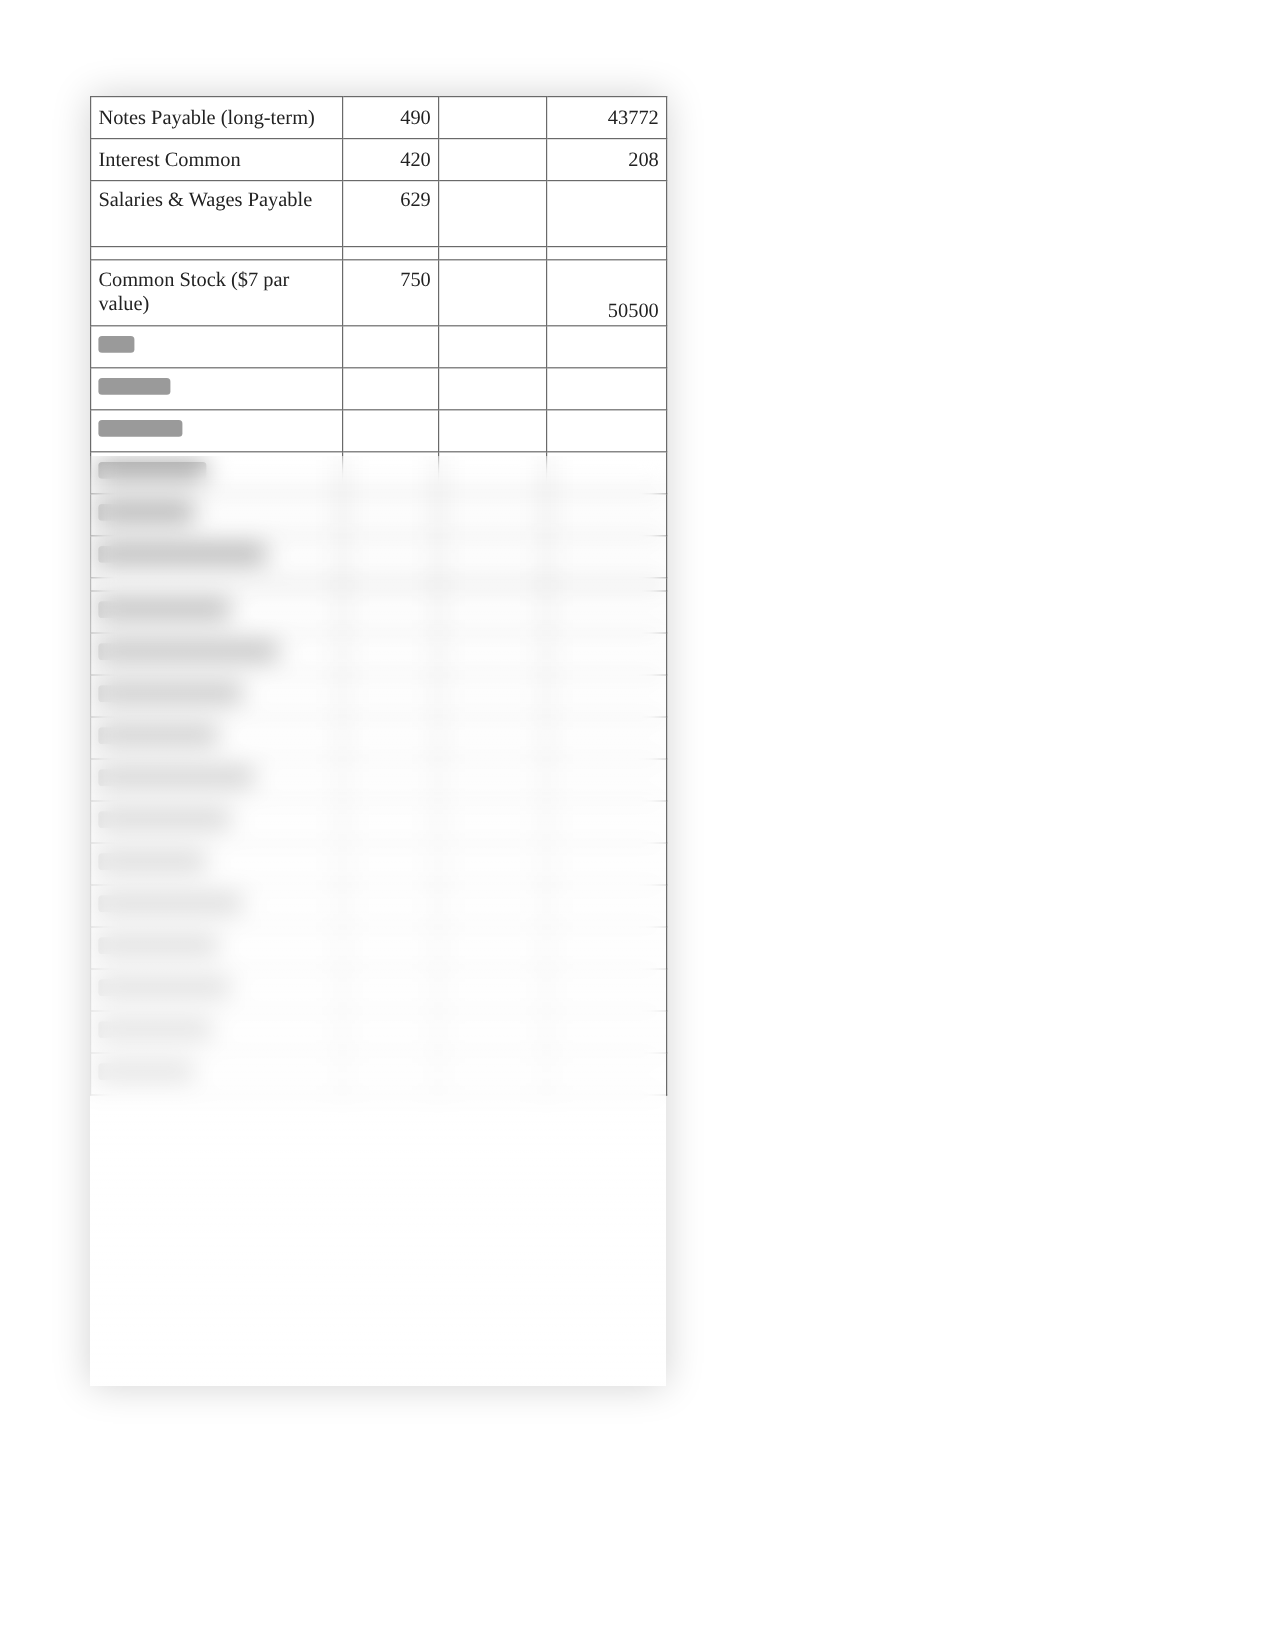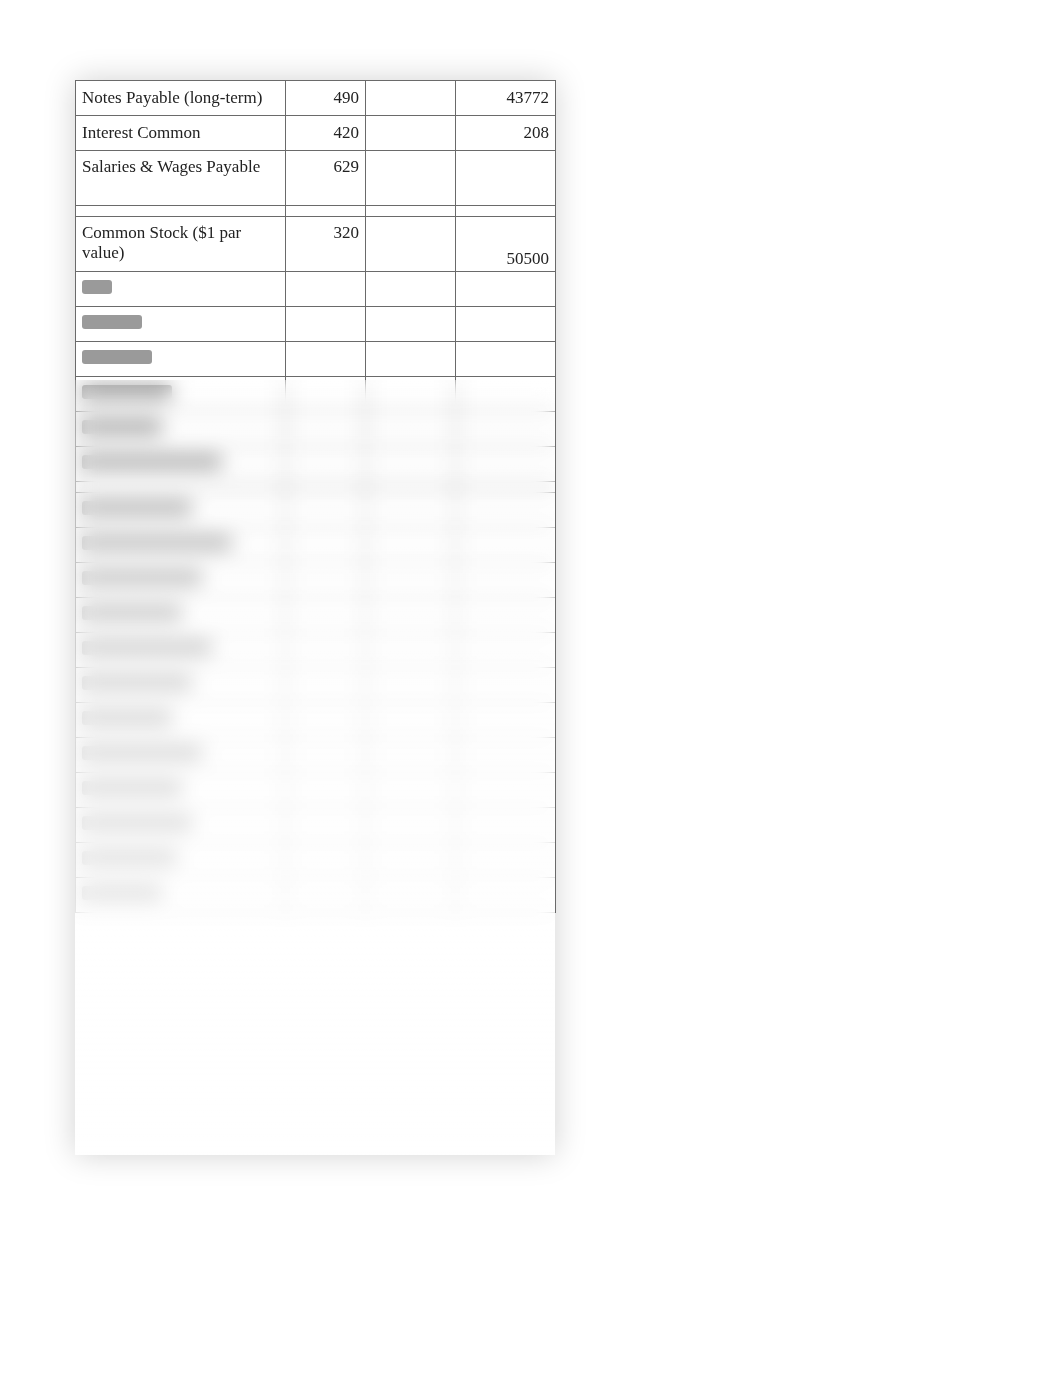--- a/index.html
+++ b/index.html
@@ -102,22 +102,22 @@
           <td class="dr"></td>
           <td class="cr"></td>
         </tr>
         <tr class="short">
           <td class="acct"></td>
             <td class="num"></td>
             <td class="dr"></td>
             <td class="cr"></td>
         </tr>
         <tr class="tall">
-          <td class="acct">Common Stock ($1 par value)</td>
-          <td class="num">320</td>
+          <td class="acct">Common Stock ($7 par value)</td>
+          <td class="num">750</td>
           <td class="dr"></td>
           <td class="cr">50500</td>
         </tr>
 
         <tr>
             <td class="acct"><span class="smudge-label" style="width:30px"></span></td>
             <td class="num"></td>
             <td class="dr"></td>
             <td class="cr"></td>
           </tr>

